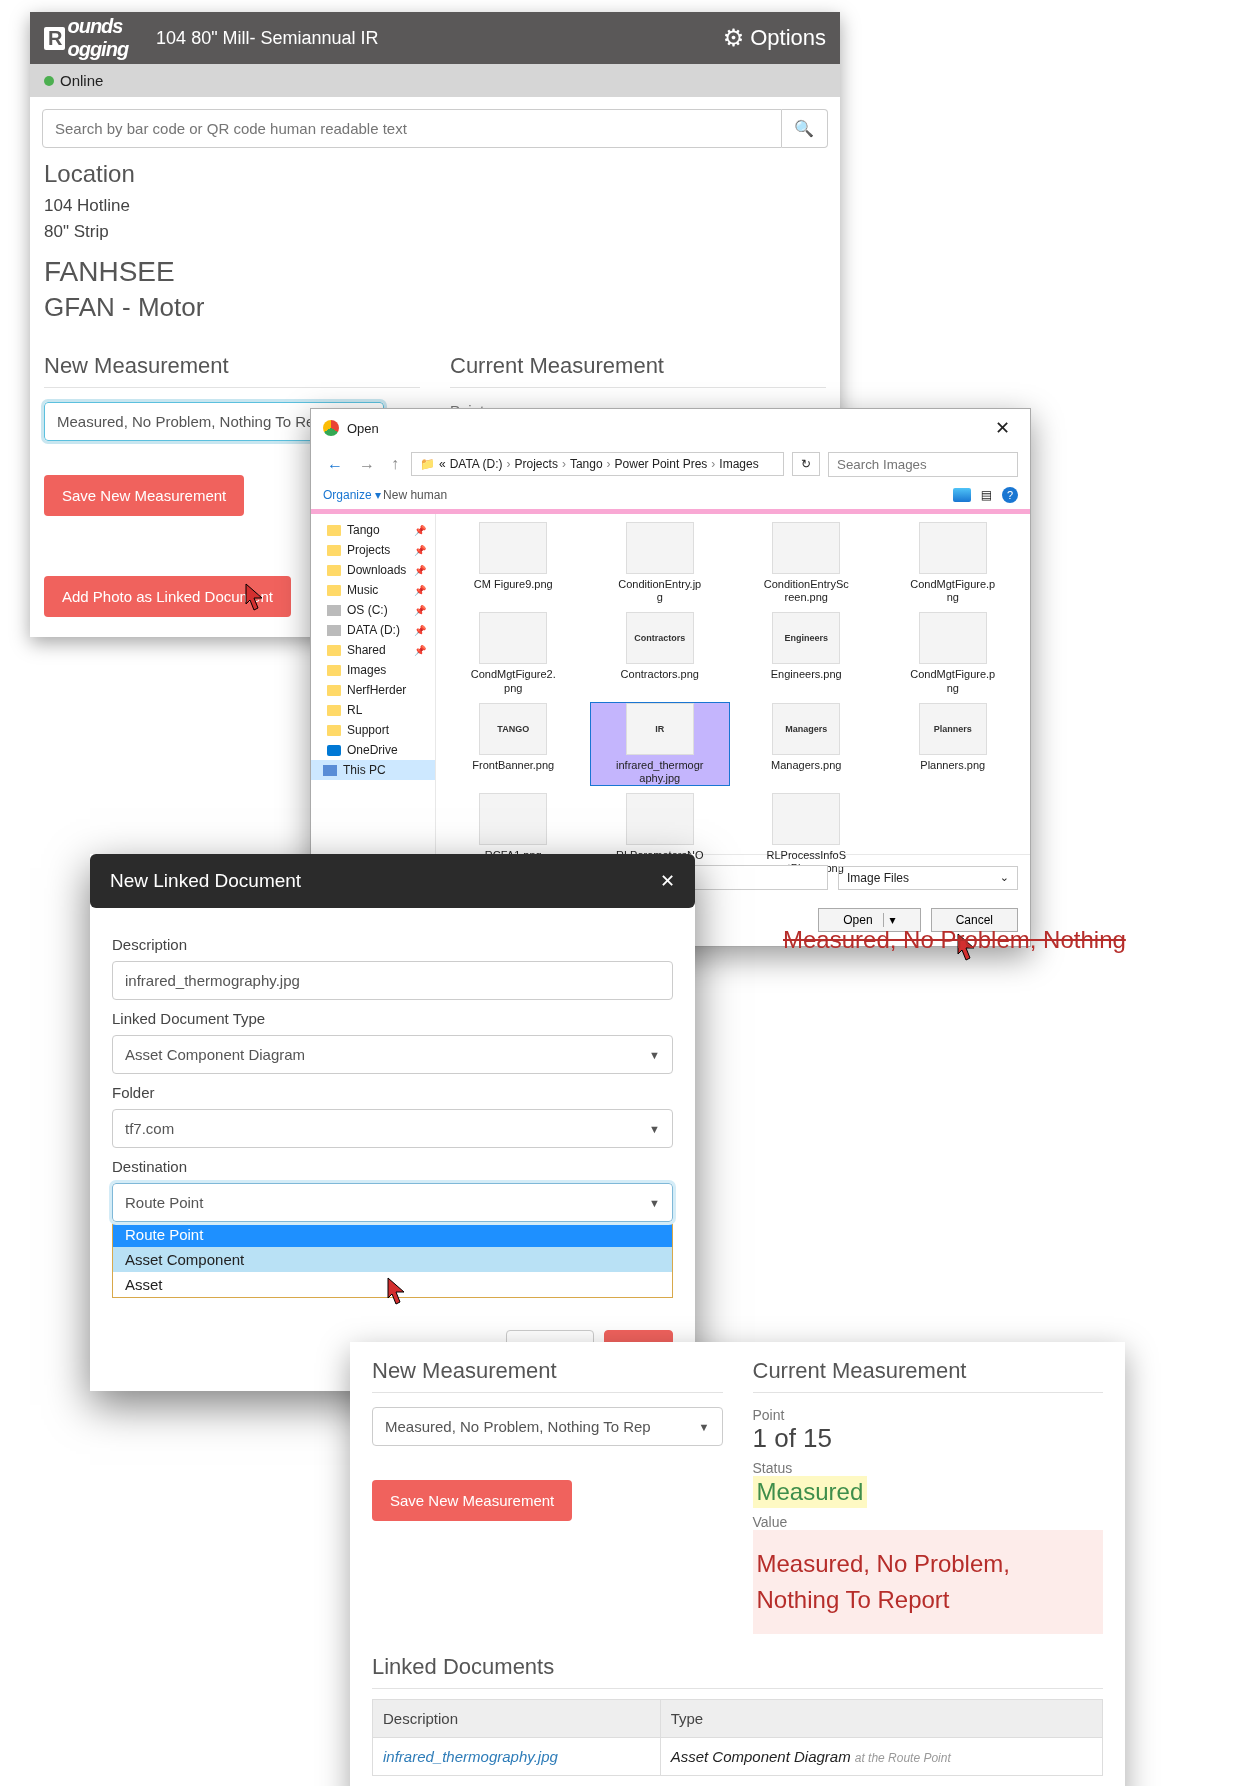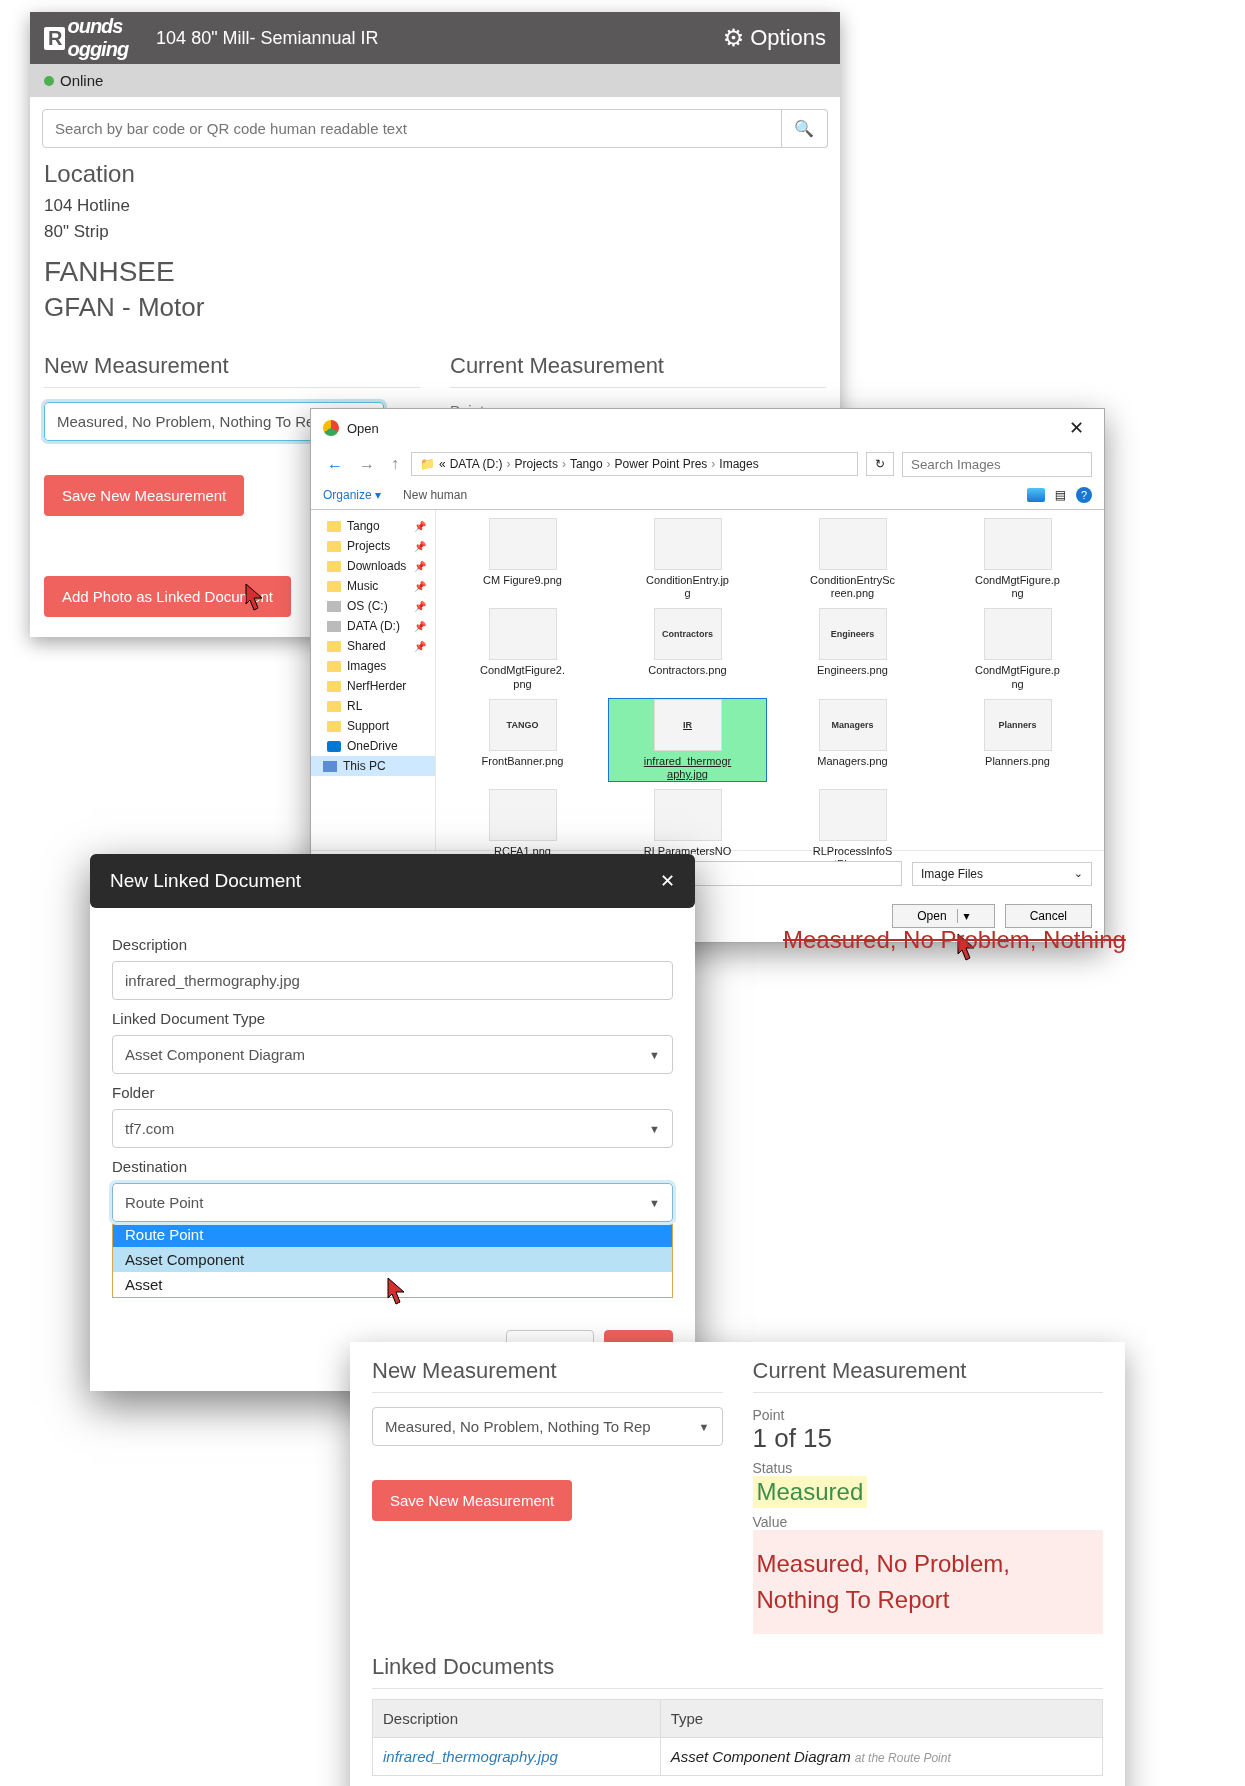--- a/index.html
+++ b/index.html
@@ -27,50 +27,50 @@
 .col { flex: 1; }
 .col-h { font-size: 22px; color: #555; border-bottom: 1px solid #e2e2e2; padding-bottom: 8px; margin-bottom: 14px; }
 .meas-select { width: 340px; border: 1px solid #5bc0de; outline: 3px solid #c8e6f0; border-radius: 4px; padding: 10px 12px; font-size: 15px; color: #555; display: flex; justify-content: space-between; align-items: center; }
 .caret { font-size: 11px; }
 .save-btn { margin-top: 34px; background: #f0625d; color: #fff; border: none; border-radius: 4px; padding: 12px 18px; font-size: 15px; }
 .add-photo-btn { margin-top: 60px; background: #f0625d; color: #fff; border: none; border-radius: 4px; padding: 12px 18px; font-size: 15px; position: relative; }
 .pt-lbl { font-size: 15px; color: #777; }
 .cursor1 { position: absolute; left: 238px; top: 582px; }
 
 
-.panel2 { position: absolute; left: 310px; top: 408px; width: 795px; background: #fff; border: 1px solid #aaa; box-shadow: 0 10px 30px rgba(0,0,0,0.4); font-size: 12px; }
+.panel2 { position: absolute; left: 310px; top: 408px; width: 721px; background: #fff; border: 1px solid #aaa; box-shadow: 0 10px 30px rgba(0,0,0,0.4); font-size: 12px; }
 .fd-title { display: flex; align-items: center; padding: 8px 12px; }
 .chrome-ico { width: 16px; height: 16px; border-radius: 50%; background: conic-gradient(#ea4335 0 120deg, #34a853 120deg 240deg, #fbbc05 240deg 360deg); margin-right: 8px; }
 .fd-title-text { flex: 1; font-size: 13px; }
 .fd-close { font-size: 18px; padding: 0 8px; }
 .fd-nav { display: flex; align-items: center; padding: 4px 12px; gap: 8px; }
 .nav-arrow { color: #888; font-size: 16px; padding: 4px; }
 .nav-arrow.active { color: #1976d2; }
 .breadcrumb { flex: 1; border: 1px solid #ccc; padding: 4px 8px; display: flex; align-items: center; gap: 4px; }
 .bc-sep { color: #888; }
 .refresh { border: 1px solid #ccc; padding: 4px 8px; }
 .fd-search { border: 1px solid #ccc; padding: 4px 8px; width: 190px; color: #888; }
-.fd-toolbar { display: flex; align-items: center; padding: 6px 12px; border-bottom: 1px solid #f9a8d4; gap: 22px; }
+.fd-toolbar { display: flex; align-items: center; padding: 6px 12px; border-bottom: 5px solid #f9a8d4; gap: 2px; }
 .organize { color: #1976d2; }
 .newf { color: #555; }
 .fd-toolbar-right { margin-left: auto; display: flex; gap: 10px; align-items: center; }
 .view-ico { width: 18px; height: 14px; background: linear-gradient(#4fc3f7, #1976d2); border-radius: 2px; }
 .help-ico { width: 16px; height: 16px; border-radius: 50%; background: #1976d2; color: #fff; display: flex; align-items: center; justify-content: center; font-size: 11px; }
 .fd-body { display: flex; height: 340px; }
 .fd-tree { width: 125px; border-right: 1px solid #e8e8e8; padding: 6px 0; overflow: hidden; }
 .tree-item { display: flex; align-items: center; gap: 6px; padding: 3px 8px 3px 16px; }
 .tree-item.sel { background: #cde8ff; padding-left: 12px; }
 .folder-ico { width: 14px; height: 11px; background: #ffd968; border-radius: 1px; }
 .disk-ico { width: 14px; height: 11px; background: #bbb; }
 .od-ico { width: 14px; height: 11px; background: #0078d4; border-radius: 2px; }
 .pc-ico { width: 14px; height: 11px; background: #5a8dd6; }
 .pin { color: #888; margin-left: auto; font-size: 10px; }
 .fd-files { flex: 1; padding: 8px; display: grid; grid-template-columns: repeat(4, 1fr); gap: 8px; align-content: start; }
 .file-item { display: flex; flex-direction: column; align-items: center; text-align: center; }
-.file-item.sel { outline: 1px solid #1976d2; background: #86efac; text-decoration: underline; }
+.file-item.sel { outline: 1px solid #1976d2; background: #c4b5fd; }
 .thumb { width: 68px; height: 52px; background: #f4f4f4; border: 1px solid #ddd; margin-bottom: 4px; display: flex; align-items: center; justify-content: center; font-size: 9px; font-weight: bold; color: #333; overflow: hidden; }
 .file-name { font-size: 11px; word-break: break-word; max-width: 88px; line-height: 1.2; }
 .fd-footer { border-top: 1px solid #e8e8e8; padding: 10px 12px; display: flex; align-items: center; gap: 10px; }
 .fn-label { font-size: 12px; }
 .fn-input { flex: 1; border: 1px solid #ccc; padding: 4px 8px; }
 .filetype { border: 1px solid #ccc; padding: 4px 8px; width: 180px; display: flex; justify-content: space-between; }
 .fd-buttons { padding: 8px 12px 14px; display: flex; justify-content: flex-end; gap: 10px; }
 .fd-btn { border: 1px solid #aaa; background: #f4f4f4; padding: 4px 24px; font-size: 12px; position: relative; }
 .fd-btn.open { display: flex; }
 .fd-btn.open .split { border-left: 1px solid #aaa; margin-left: 10px; padding-left: 6px; }

